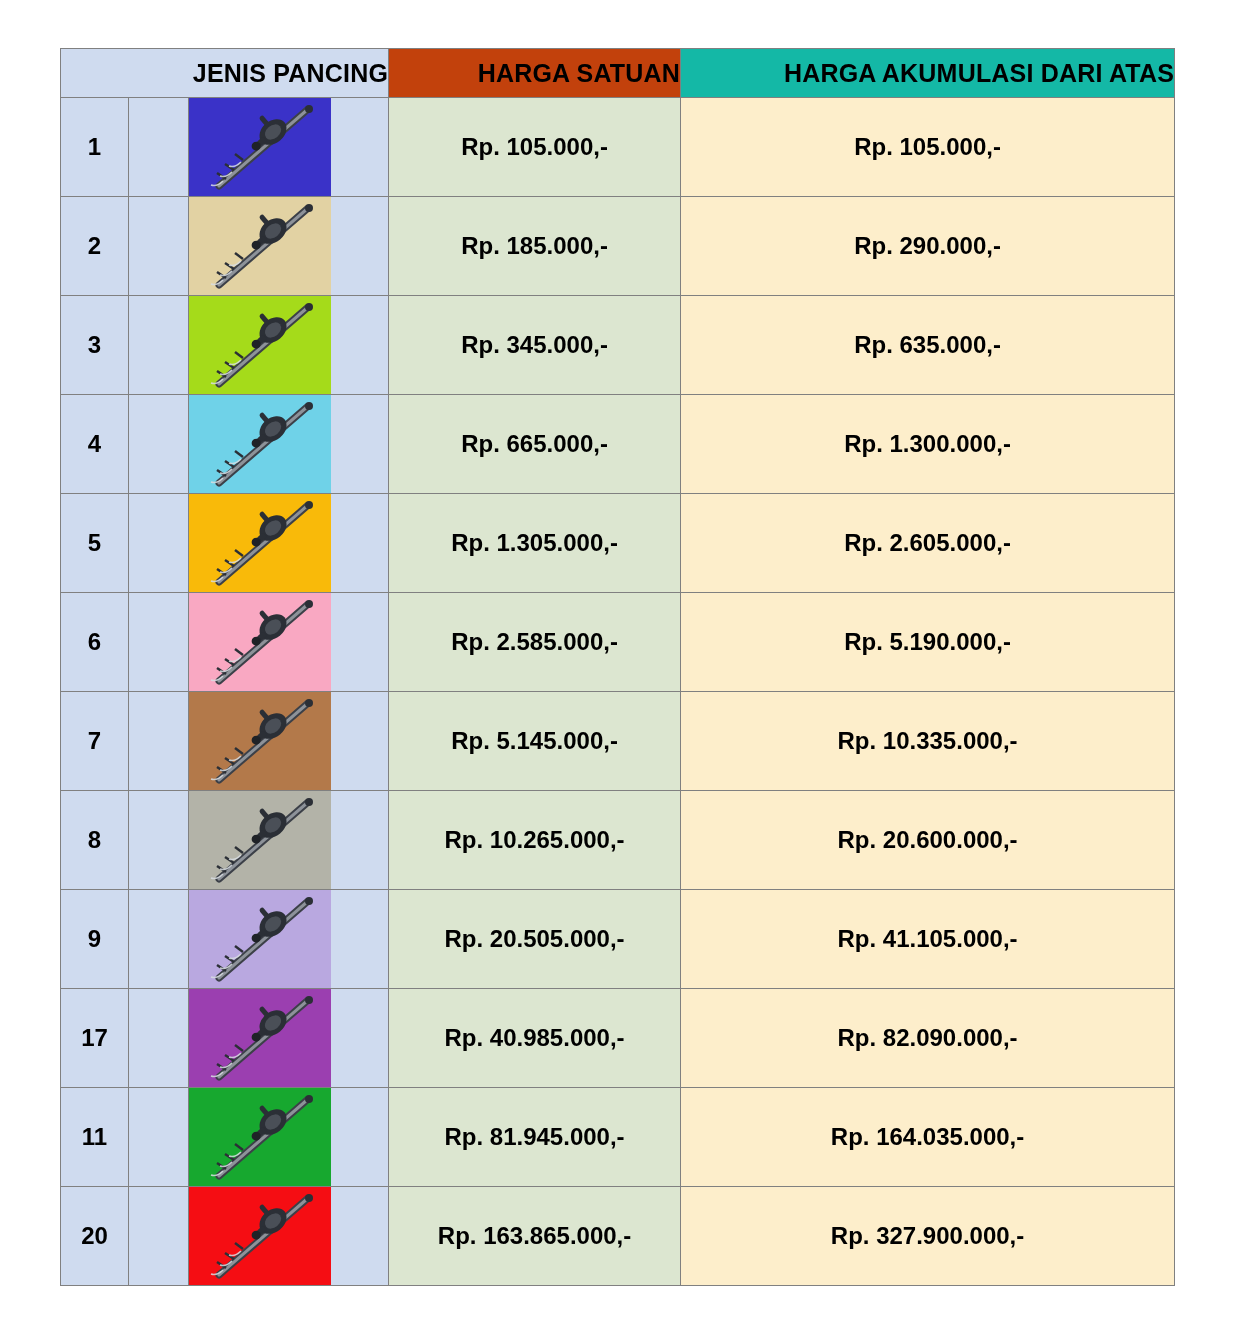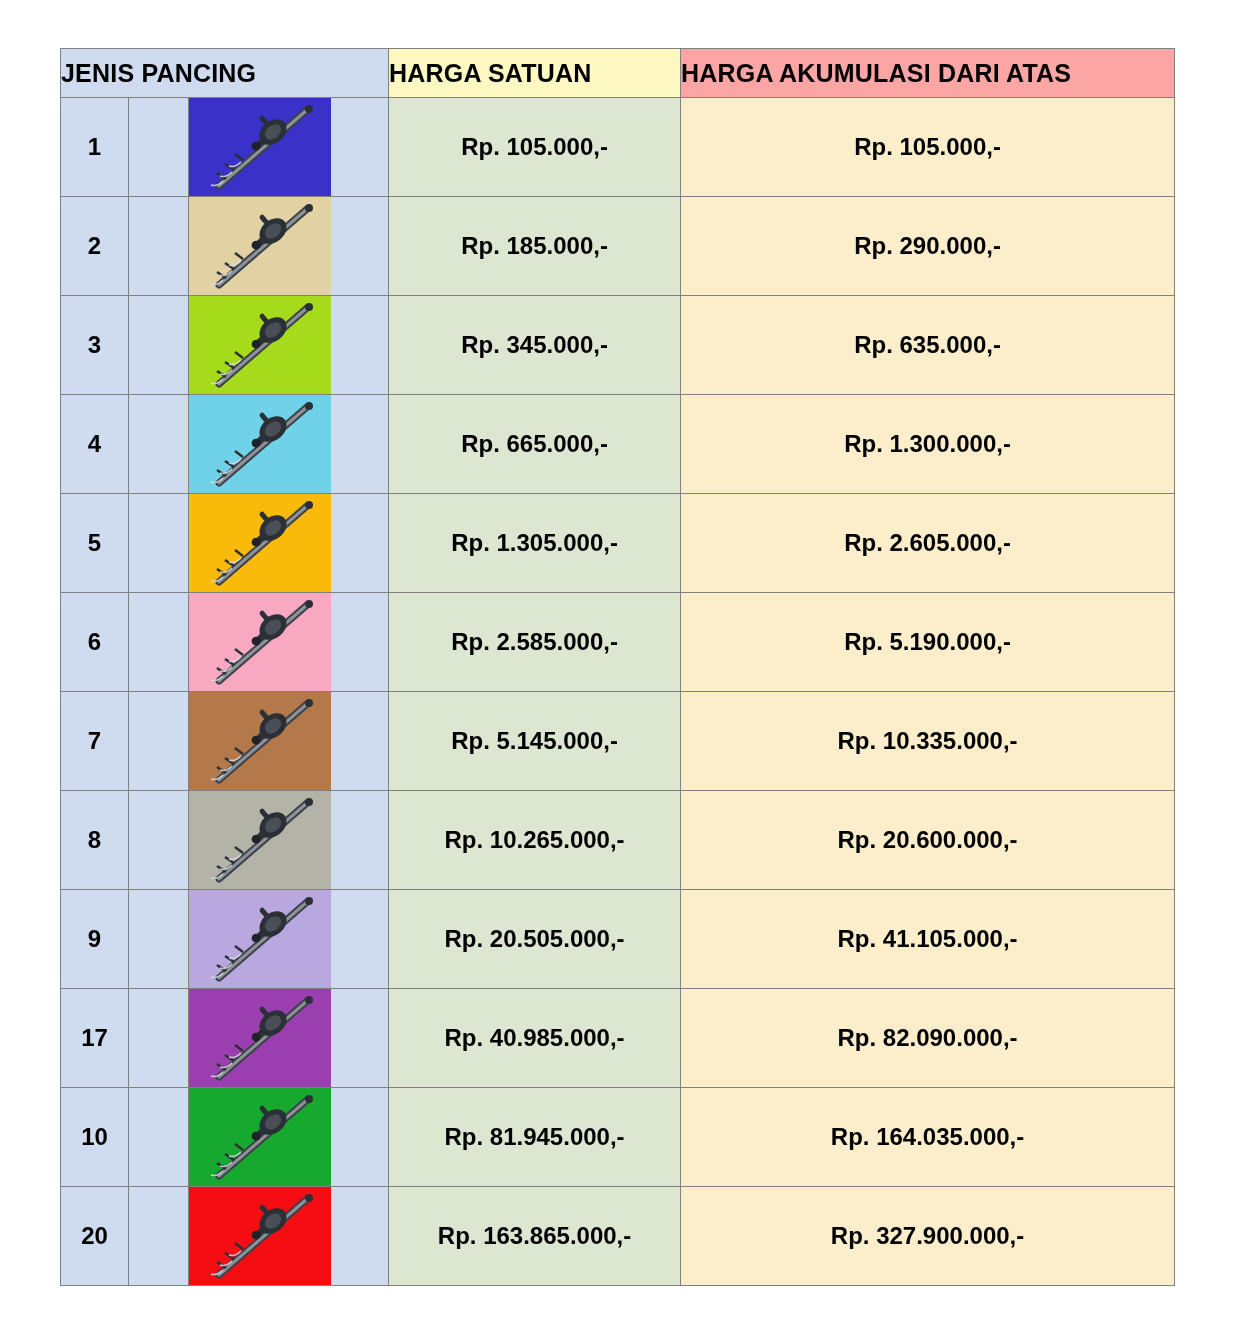--- a/index.html
+++ b/index.html
@@ -37,29 +37,29 @@
   col.c-gap   { width: 60px; }
   col.c-img   { width: 142px; }
   col.c-pad   { width: 58px; }
   col.c-unit  { width: 292px; }
   col.c-accum { width: 494px; }
 
   
   .hdr {
     background: #cfdbef;
     height: 48px;
-    text-align: left;
+    text-align: right;
     font-size: 25px;
     font-weight: bold;
     letter-spacing: 0.2px;
     vertical-align: middle;
     white-space: nowrap;
   }
-  .hdr-unit { background: #fef9c3; }
-  .hdr-accum { background: #fca5a5; }
+  .hdr-unit { background: #c2410c; }
+  .hdr-accum { background: #14b8a6; }
 
   
   .num-cell {
     background: #cfdbef;
     text-align: center;
     font-size: 24px;
     font-weight: bold;
     vertical-align: middle;
   }
   .blank-cell {
@@ -493,21 +493,21 @@
                 </g>
               </svg>
             </span>
     </td>
     <td class="pad-cell"></td>
     <td class="unit-cell">Rp. 40.985.000,-</td>
     <td class="accum-cell">Rp. 82.090.000,-</td>
   </tr>
 
   <tr class="data-row">
-    <td class="num-cell">10</td>
+    <td class="num-cell">11</td>
     <td class="blank-cell"></td>
     <td class="img-cell">
       <span class="rod-thumb">
               <svg viewBox="0 0 142 98" preserveAspectRatio="none">
                 <rect x="0" y="0" width="142" height="98" fill="#17a82f"></rect>
                 <g transform="translate(0,0)">
                   <line x1="118" y1="12" x2="30" y2="88" stroke="#3c4048" stroke-width="7" stroke-linecap="round"></line>
                   <line x1="118" y1="12" x2="30" y2="88" stroke="#8d9299" stroke-width="3" stroke-linecap="round"></line>
                   <circle cx="120" cy="11" r="4" fill="#2b2f36"></circle>
                   <g transform="translate(84,34) rotate(-40)">

